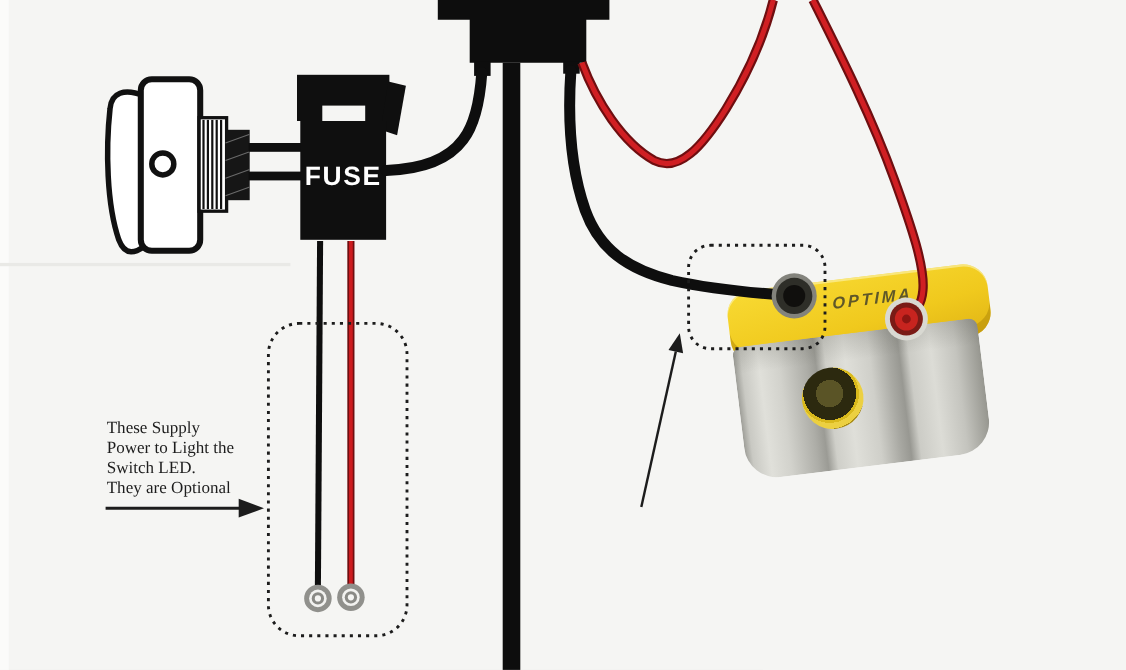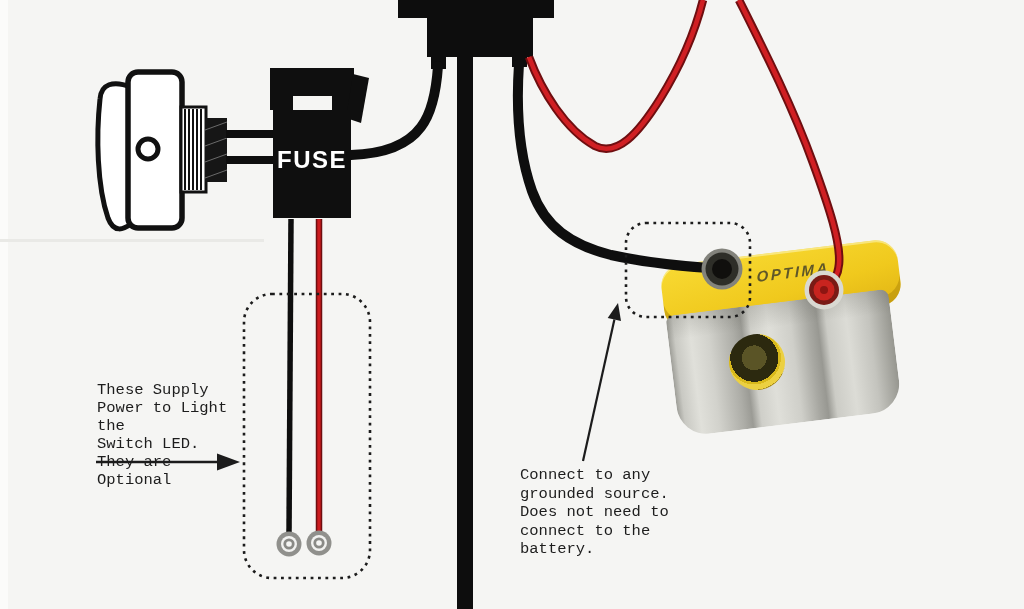--- a/index.html
+++ b/index.html
@@ -5,21 +5,21 @@
   html,body{margin:0;padding:0;background:#dcdcda;}
   .canvas{
     position:relative;width:1024px;height:609px;overflow:hidden;
     background:#f5f5f3;font-family:"Liberation Sans",sans-serif;
   }
   .edge-strip{position:absolute;left:0;top:0;width:8px;height:609px;background:#fbfbfa;}
   .scan-line{position:absolute;left:0;top:239px;width:264px;height:3px;background:#e9e9e6;}
   svg.overlay{position:absolute;left:0;top:0;z-index:3;}
   .note{
     position:absolute;z-index:4;color:#1d1d1d;
-    font-family:Liberation Mono, monospace;
+    font-family:Liberation Serif, serif;
     font-size:15.5px;line-height:18px;white-space:pre-line;
   }
   .note-left{left:97px;top:381px;width:150px;}
   .note-right{left:520px;top:466px;width:150px;line-height:18.5px;}
   
   .battery{position:absolute;left:650px;top:240px;width:270px;height:200px;z-index:1;}
   .bat-top{
     position:absolute;left:12px;top:12px;width:238px;height:66px;
     border-radius:22px;transform:rotate(-7deg);
     background:linear-gradient(170deg,#f8da33,#f0c91d 60%,#e0b415 100%);
@@ -154,19 +154,14 @@
     <g>
       <line x1="583" y1="461" x2="614.4" y2="319.6" stroke="#1c1c1c" stroke-width="2.2"></line>
       <polygon points="618,303 621,321.1 607.7,318.1" fill="#1c1c1c"></polygon>
     </g>
   </svg>
 
   <div class="note note-left">These Supply
 Power to Light the
 Switch LED.
 They are Optional</div>
-  <div class="note note-right">Connect to any
-grounded source.
-Does not need to
-connect to the
-battery.</div>
 
 </div>
 
 </body></html>

